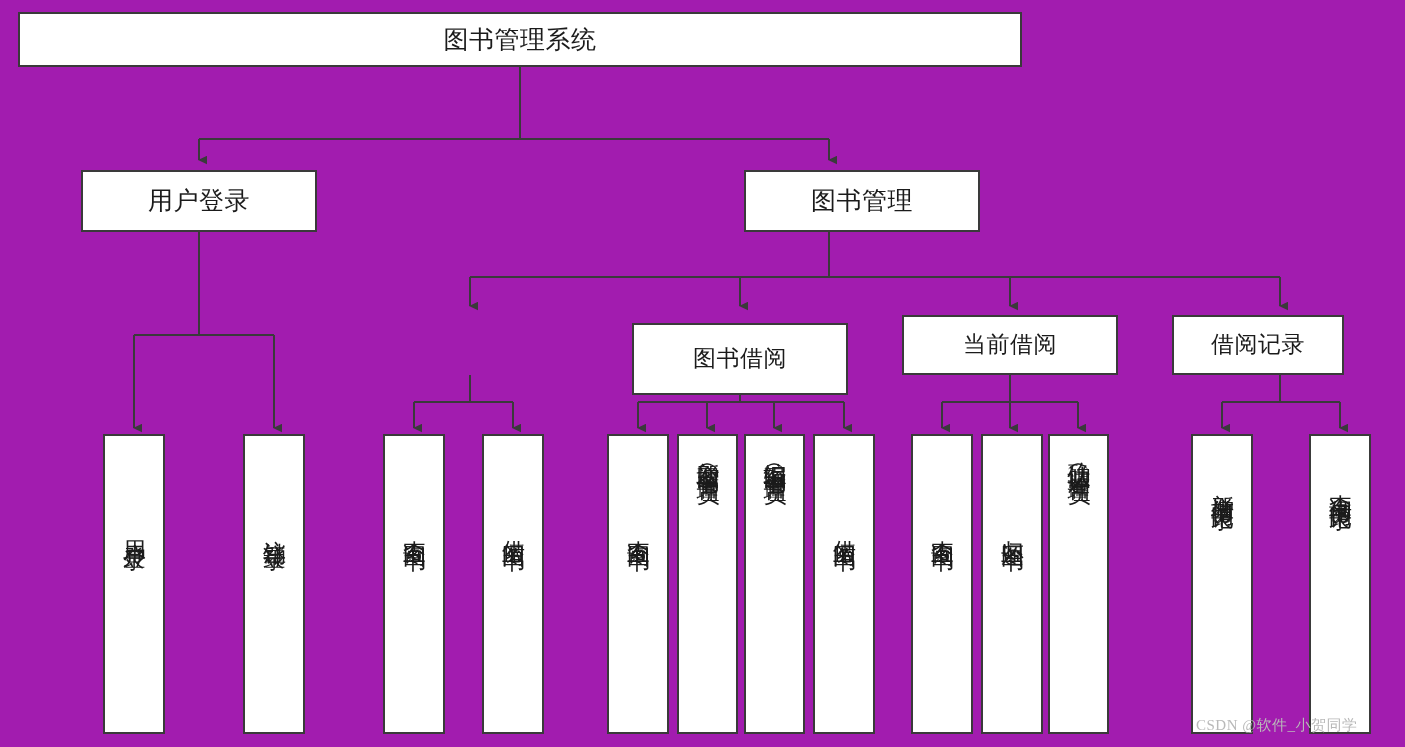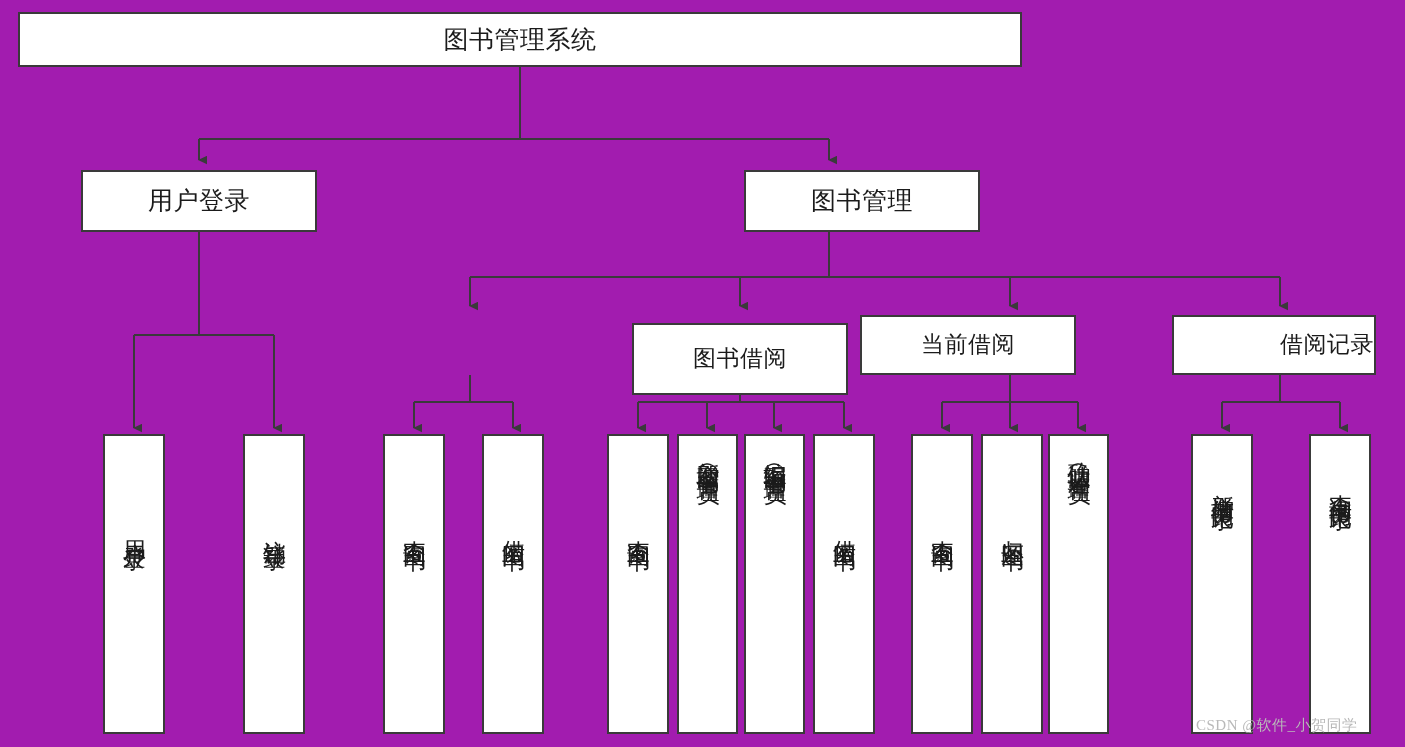--- a/index.html
+++ b/index.html
@@ -139,25 +139,25 @@
 
   <div class="node h lvl2" style="left:711px; top:170px; width:236px; height:62px;margin-left:33px;">
     <span class="lbl">图书管理</span>
   </div>
 
 
   <div class="node h lvl3" style="left:632px; top:323px; width:216px; height:72px;">
     <span class="lbl">图书借阅</span>
   </div>
 
-  <div class="node h lvl3" style="left:860px; top:315px; width:216px; height:60px;">
+  <div class="node h lvl3" style="left:902px; top:315px; width:216px; height:60px;">
     <span class="lbl">当前借阅</span>
   </div>
 
-  <div class="node h lvl3" style="left:1172px; top:315px; width:204px; height:60px;justify-content:flex-end;">
+  <div class="node h lvl3" style="left:1172px; top:315px; width:172px; height:60px;">
     <span class="lbl">借阅记录</span>
   </div>
 
   <div class="node v" style="left:103px; top:434px; width:62px; height:300px; padding-top:86px;">
     <span class="lbl">用户登录</span>
   </div>
 
   <div class="node v" style="left:243px; top:434px; width:62px; height:300px; padding-top:86px;">
     <span class="lbl">注销登录</span>
   </div>

